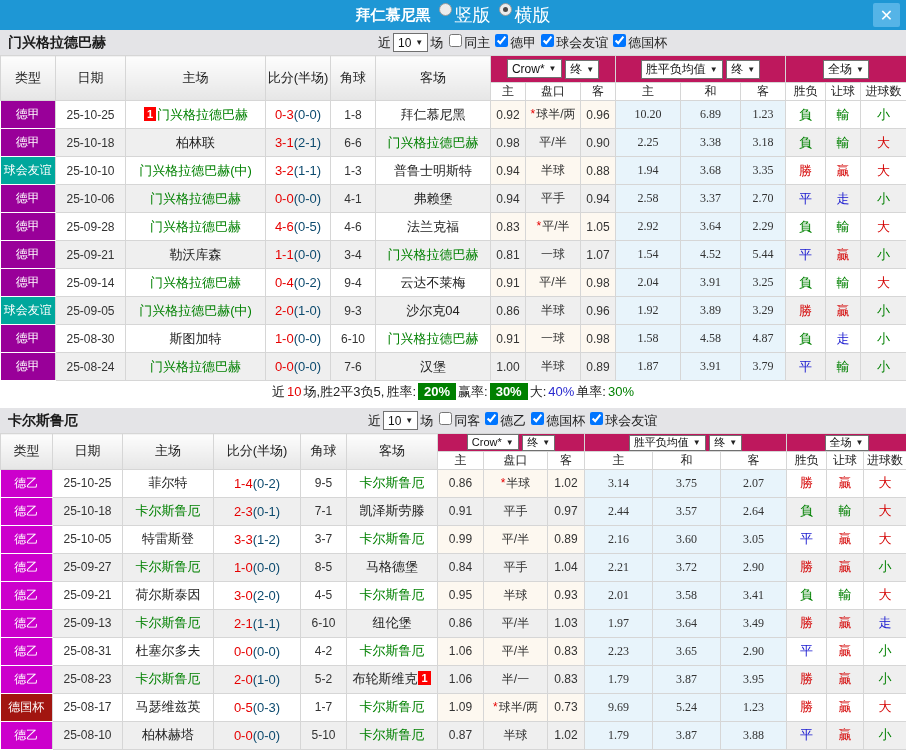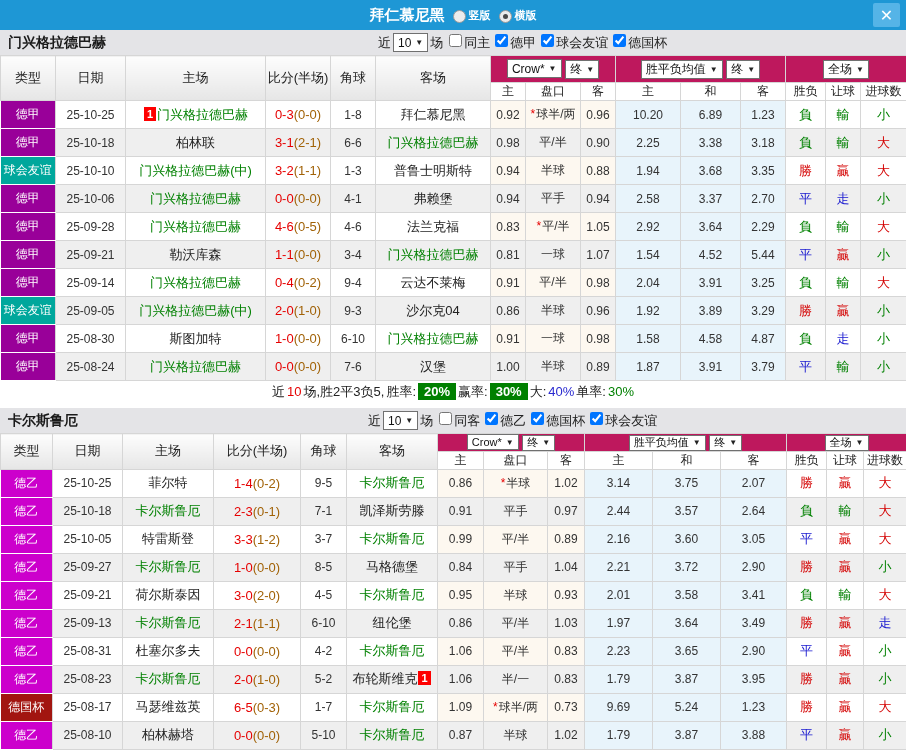--- a/index.html
+++ b/index.html
@@ -10,21 +10,21 @@
     background:#fff; color:#222;
   }
   .window { width:906px; height:752px; overflow:hidden; position:relative; background:#fff; }
 
   
   .titlebar {
     height:30px; background:#1e97d5; color:#fff;
     display:flex; align-items:center; justify-content:center; position:relative;
   }
   .titlebar .title { font-weight:bold; font-size:15px; }
-  .radio-group { display:flex; align-items:flex-end; margin-left:8px; font-size:11px; cursor:pointer;font-weight:bold; }
+  .radio-group { display:flex; align-items:flex-start; margin-left:8px; font-size:18px; cursor:pointer; }
   .radio-dot {
     width:13px; height:13px; border-radius:50%; background:#ececec;
     border:1px solid #9a9a9a; display:inline-block; position:relative; margin-right:3px;
   }
   .radio-dot.on::after { content:""; position:absolute; left:3px; top:3px; right:3px; bottom:3px; background:#4a4a4a; border-radius:50%; }
   .close-btn {
     position:absolute; right:6px; top:3px; width:27px; height:24px;
     background:#55b4e7; color:#fff; font-size:16px; font-weight:bold;
     display:flex; align-items:center; justify-content:center; border-radius:2px; cursor:pointer;
   }
@@ -56,30 +56,30 @@
   .th-group { background:#be185d; }
   .hrow2 th { background:#fff; font-size:12px; }
   .t1 .hrow1 { height:27px; }
   .t1 .hrow2 { height:15px; }
   .t2 .hrow1 { height:17px; }
   .t2 .hrow2 { height:13px; }
 
   tbody tr { height:28px; }
   tbody td { font-size:13px; color:#222; }
   tbody tr:nth-child(even) td { background:#efefef; }
-  tbody tr td.avg { background:#e8f4fb; }
+  tbody tr td.avg { background:#e8f4fb;font-family:Liberation Serif, serif; }
   tbody tr:nth-child(odd) td.crow { background:#fdf8f0; }
 
   td.c-type { color:#fff; font-size:12px; border-bottom:1px solid #fff; border-left:none; }
   td.c-date { font-size:12px; color:#333; }
   td.c-team { font-size:13px; cursor:pointer; }
   td.c-team.tg { color:#008000; }
   td.c-corner { font-size:12px; color:#333; }
   .ft { color:#e60000; }
-  .ht { color:#a16207; }
+  .ht { color:#0c4a6e; }
   td.c-odds { font-size:12px; color:#333; }
   .star { color:#e60000; margin-right:1px; }
   .num-badge {
     display:inline-block; background:#fe0000; color:#fff; font-size:11px; font-weight:bold;
     padding:0 3px; line-height:14px; margin:0 1px; vertical-align:1px;
   }
   td.c-res { font-size:13px; }
   td.c-res.r { color:#d40000; }
   td.c-res.g { color:#008000; }
   td.c-res.b { color:#1717cf; }
@@ -629,21 +629,21 @@
             <td class="c-odds avg">3.87</td>
             <td class="c-odds avg">3.95</td>
             <td class="c-res r">勝</td>
             <td class="c-res r">贏</td>
             <td class="c-res g">小</td>
           </tr>
           <tr>
             <td class="c-type" style="background:#a21510">德国杯</td>
             <td class="c-date">25-08-17</td>
             <td class="c-team ">马瑟维兹英</td>
-            <td class="c-score"><span class="ft">6-5</span><span class="ht">(0-3)</span></td>
+            <td class="c-score"><span class="ft">0-5</span><span class="ht">(0-3)</span></td>
             <td class="c-corner">1-7</td>
             <td class="c-team tg">卡尔斯鲁厄</td>
             <td class="c-odds crow">1.09</td>
             <td class="c-odds crow"><span class="star">*</span>球半/两</td>
             <td class="c-odds crow">0.73</td>
             <td class="c-odds avg">9.69</td>
             <td class="c-odds avg">5.24</td>
             <td class="c-odds avg">1.23</td>
             <td class="c-res r">勝</td>
             <td class="c-res r">贏</td>

